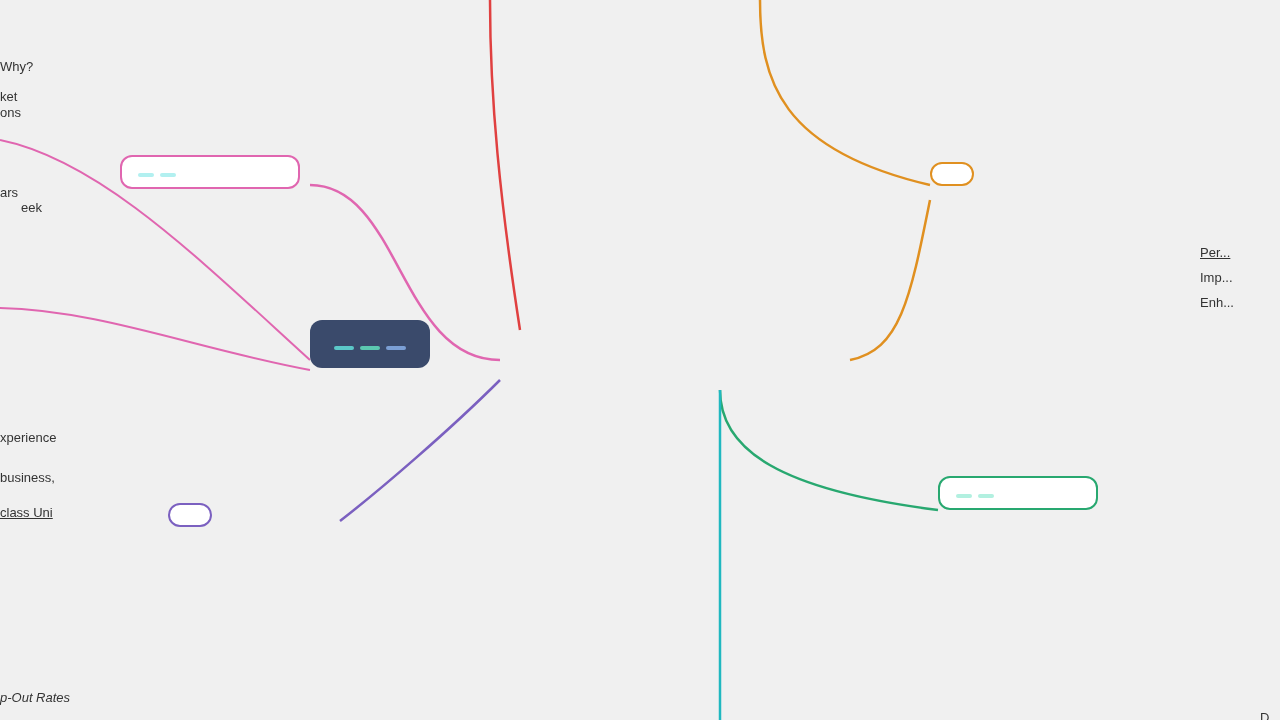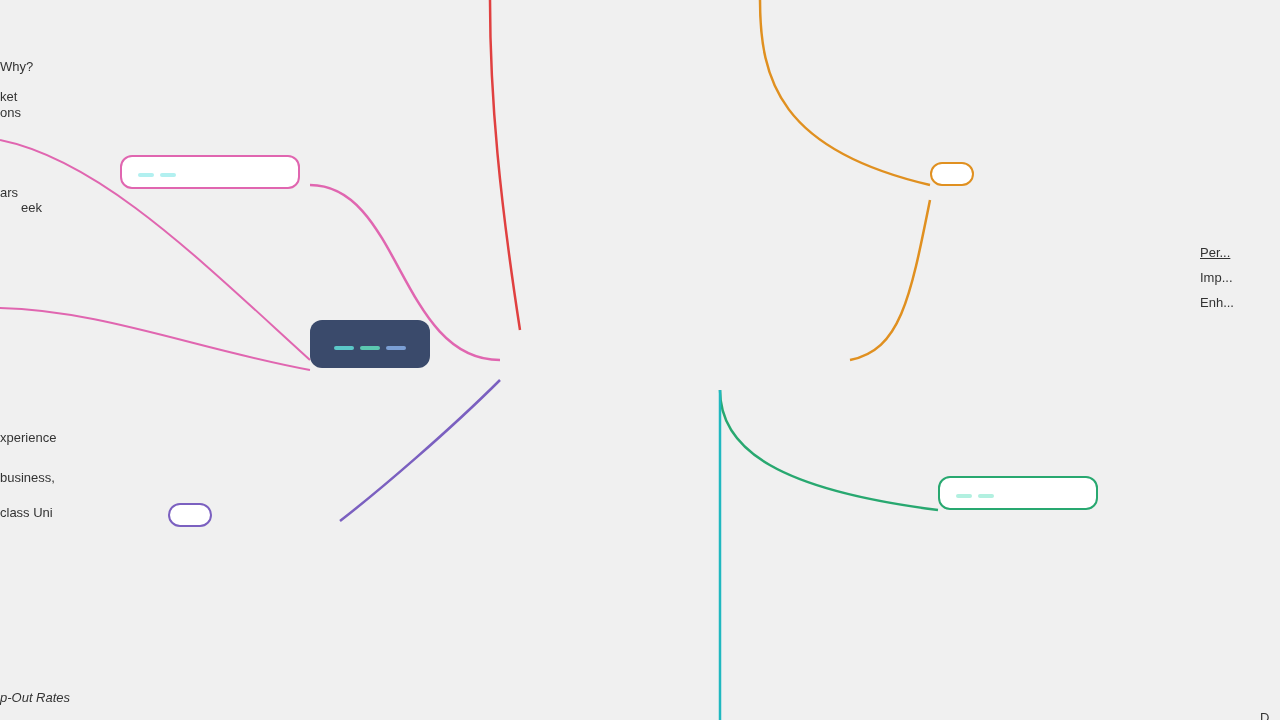--- a/index.html
+++ b/index.html
@@ -215,21 +215,21 @@
 <div class="label" style="top:168px; left:1190px;"></div>
 <div class="label" style="top:206px; left:1155px;"></div>
 <div class="label" style="top:276px; left:1110px;"></div>
 <div class="label" style="top:245px; left:1200px;text-decoration:underline;">Per...</div>
 <div class="label" style="top:270px; left:1200px;">Imp...</div>
 <div class="label" style="top:295px; left:1200px;">Enh...</div>
 
 <div class="label" style="top:430px; left:0px;">xperience</div>
 <div class="label" style="top:448px; left:97px;"></div>
 <div class="label" style="top:470px; left:0px;">business,</div>
-<div class="label" style="top:505px; left:0px;">class Uni</div>
+<div class="label" style="top:505px; left:0px;text-decoration:underline;">class Uni</div>
 <div class="label" style="top:508px; left:97px;"></div>
 <div class="label" style="top:580px; left:0px;"></div>
 <div class="label" style="top:690px; left:0px;font-style:italic;">p-Out Rates</div>
 
 <div class="label" style="top:425px; left:1190px;"></div>
 <div class="label" style="top:425px; left:1120px;"></div>
 <div class="label" style="top:455px; left:1190px;"></div>
 <div class="label" style="top:478px; left:1190px;"></div>
 <div class="label" style="top:526px; left:1120px;"></div>
 <div class="label" style="top:520px; left:1190px;"></div>

